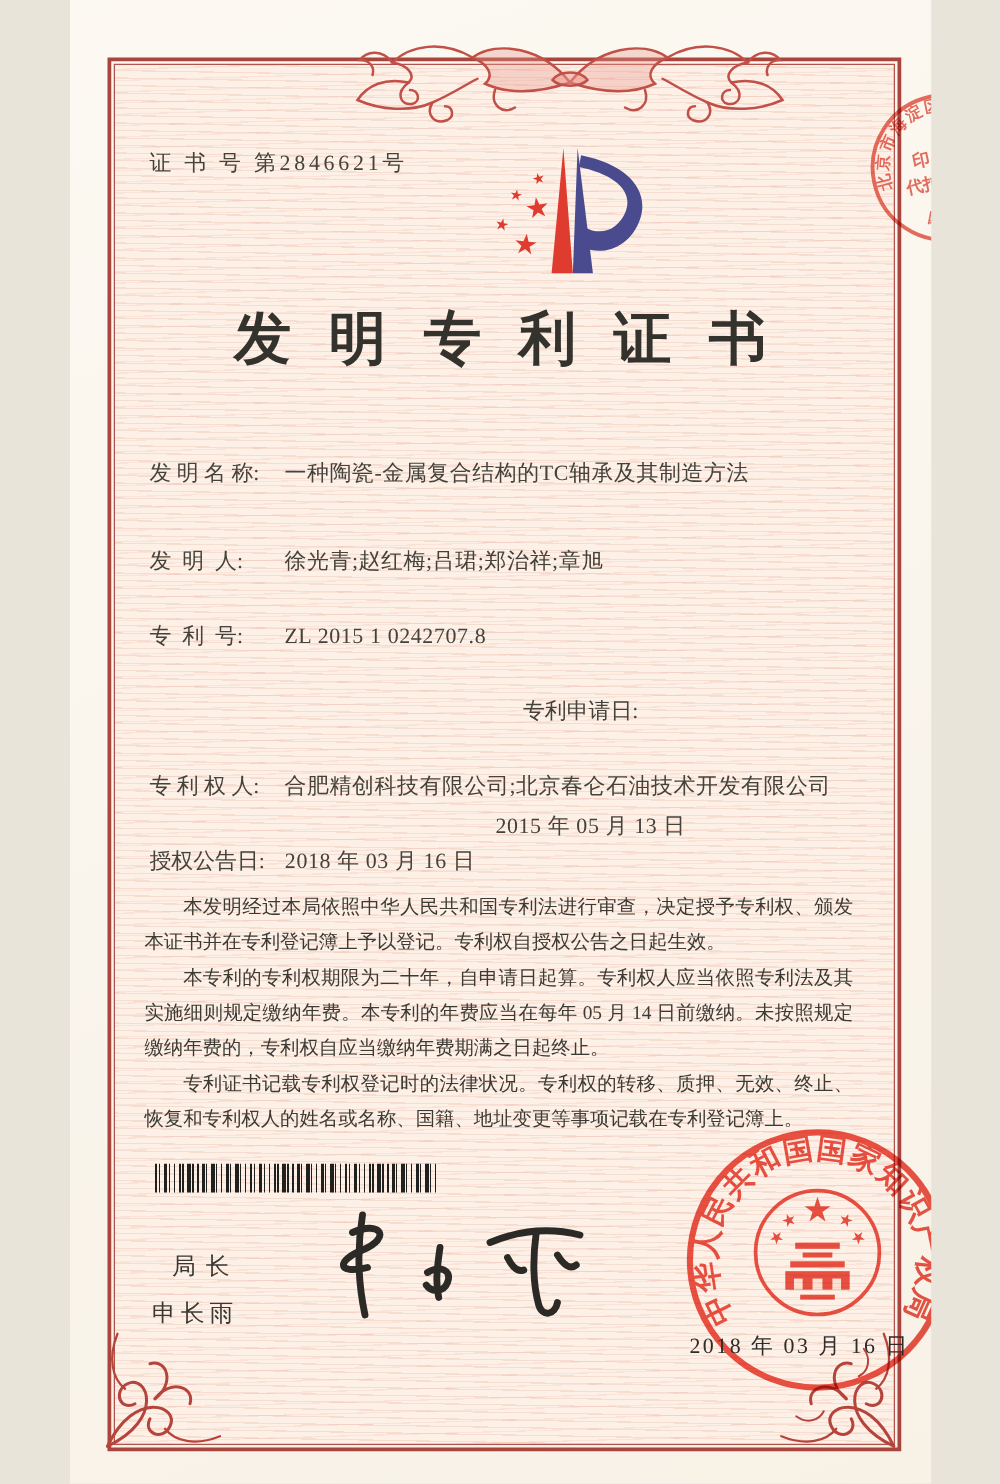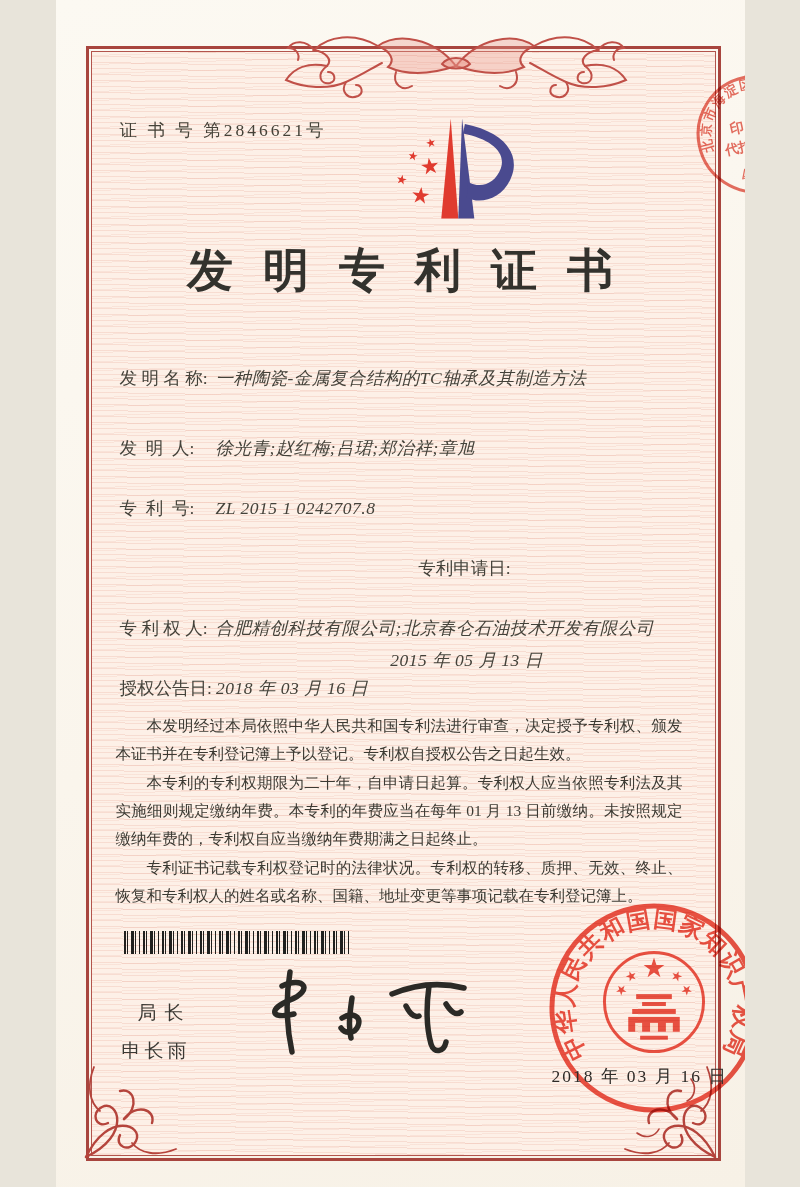--- a/index.html
+++ b/index.html
@@ -22,21 +22,21 @@
   .ornament{position:absolute;z-index:4;pointer-events:none;}
   
   .abs{position:absolute;z-index:5;}
   .cert-no{left:64px;top:118px;font-size:17.5px;letter-spacing:3px;color:#454238;white-space:pre;}
   .title{left:0;right:0;top:240px;text-align:center;font-size:46px;font-weight:600;
          letter-spacing:30px;padding-left:30px;color:#33322d;}
   .field-row{left:64px;width:690px;display:flex;align-items:center;font-size:17.5px;color:#44423a;}
   .row-0{top:366px;} .row-1{top:436px;} .row-2{top:496px;}
   .row-3{top:556px;flex-direction:column;} .row-4{top:616px;} .row-5{top:676px;}
   .field-label{white-space:pre;flex:0 0 92px;}
-  .field-value{margin-left:4px;white-space:pre;letter-spacing:0.5px;font-style:italic;}
+  .field-value{margin-left:16px;white-space:pre;letter-spacing:0.5px;}
   .paras{left:60px;right:62px;top:712px;font-size:15.5px;line-height:1.83;color:#3c3a33;text-align:justify;}
   .paras p{margin:0;text-indent:2em;}
   .signer-title{left:82px;top:1000px;font-size:19px;letter-spacing:8px;color:#3a3833;}
   .signer-name{left:66px;top:1038px;font-size:19px;letter-spacing:4px;color:#3a3833;}
   .issue-date{left:496px;top:1064px;font-size:17.5px;letter-spacing:2px;color:#2e2b28;z-index:7;}
   
   .barcode{
     left:68px;top:931px;width:228px;height:23px;z-index:5;
     background:repeating-linear-gradient(90deg,
       #20201e 0 2px, transparent 2px 3px,
@@ -154,21 +154,21 @@
     <span class="field-label">专 利 权 人:</span>
     <span class="field-value">合肥精创科技有限公司;北京春仑石油技术开发有限公司</span>
   </div>
   <div class="abs field-row row-5">
     <span class="field-label">授权公告日:</span>
     <span class="field-value">2018 年 03 月 16 日</span>
   </div>
 
   <div class="abs paras">
     <p>本发明经过本局依照中华人民共和国专利法进行审查，决定授予专利权、颁发本证书并在专利登记簿上予以登记。专利权自授权公告之日起生效。</p>
-    <p>本专利的专利权期限为二十年，自申请日起算。专利权人应当依照专利法及其实施细则规定缴纳年费。本专利的年费应当在每年 01 月 13 日前缴纳。未按照规定缴纳年费的，专利权自应当缴纳年费期满之日起终止。</p>
+    <p>本专利的专利权期限为二十年，自申请日起算。专利权人应当依照专利法及其实施细则规定缴纳年费。本专利的年费应当在每年 05 月 14 日前缴纳。未按照规定缴纳年费的，专利权自应当缴纳年费期满之日起终止。</p>
     <p>专利证书记载专利权登记时的法律状况。专利权的转移、质押、无效、终止、恢复和专利权人的姓名或名称、国籍、地址变更等事项记载在专利登记簿上。</p>
   </div>
 
   <div class="abs barcode"></div>
 
   <div class="abs signer-title">局长</div>
   <div class="abs signer-name">申长雨</div>
 
   <svg class="abs signature" viewBox="0 0 290 100">
     <g stroke="#2b2a26" stroke-width="5.5" fill="none" stroke-linecap="round" stroke-linejoin="round">

